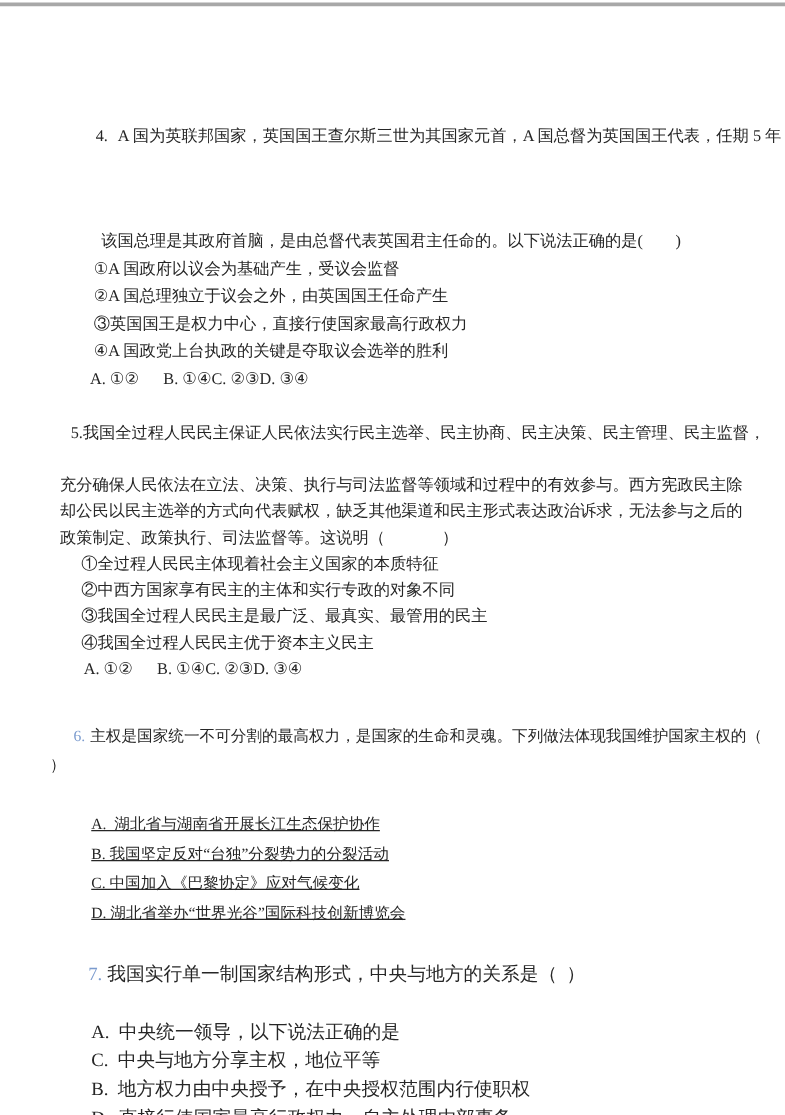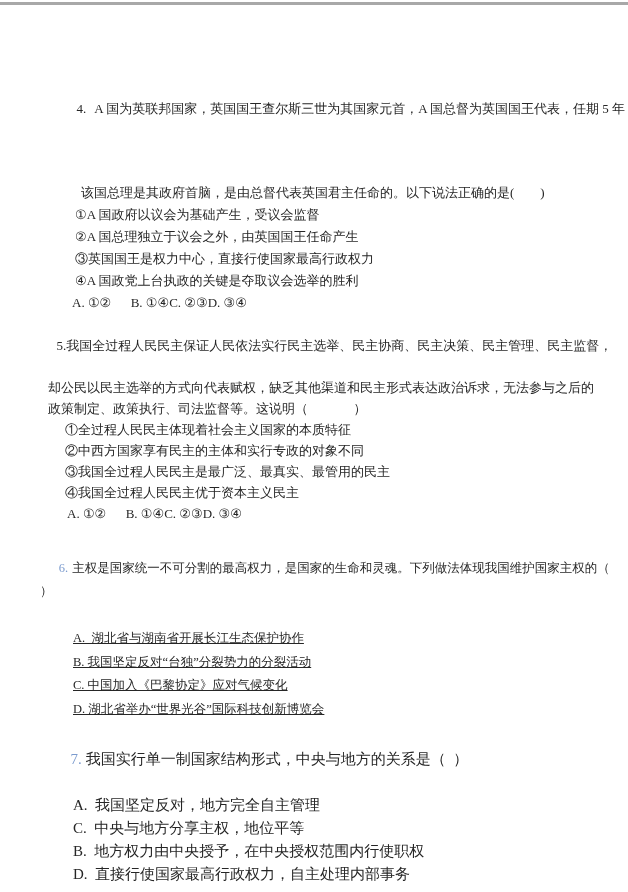--- a/index.html
+++ b/index.html
@@ -58,20 +58,21 @@
     <div class="line item">②A 国总理独立于议会之外，由英国国王任命产生</div>
     <div class="line item">③英国国王是权力中心，直接行使国家最高行政权力</div>
     <div class="line item">④A 国政党上台执政的关键是夺取议会选举的胜利</div>
     <div class="line answer">A. ①②      B. ①④C. ②③D. ③④</div>
   </section>
 
   <section class="q q5">
     <div class="line stem-first">
       <span class="qnum">5.</span><span>我国全过程人民民主保证人民依法实行民主选举、民主协商、民主决策、民主管理、民主监督，</span>
     </div>
+    <div class="line cont">充分确保人民依法在立法、决策、执行与司法监督等领域和过程中的有效参与。西方宪政民主除</div>
     <div class="line cont">却公民以民主选举的方式向代表赋权，缺乏其他渠道和民主形式表达政治诉求，无法参与之后的</div>
     <div class="line cont">政策制定、政策执行、司法监督等。这说明（              ）</div>
     <div class="line item">①全过程人民民主体现着社会主义国家的本质特征</div>
     <div class="line item">②中西方国家享有民主的主体和实行专政的对象不同</div>
     <div class="line item">③我国全过程人民民主是最广泛、最真实、最管用的民主</div>
     <div class="line item">④我国全过程人民民主优于资本主义民主</div>
     <div class="line answer">A. ①②      B. ①④C. ②③D. ③④</div>
   </section>
 
   <section class="q q6">
@@ -81,21 +82,21 @@
     <div class="line opt">A.  湖北省与湖南省开展长江生态保护协作</div>
     <div class="line opt">B. 我国坚定反对“台独”分裂势力的分裂活动</div>
     <div class="line opt">C. 中国加入《巴黎协定》应对气候变化</div>
     <div class="line opt">D. 湖北省举办“世界光谷”国际科技创新博览会</div>
   </section>
 
   <section class="q q7">
     <div class="line stem-first">
       <span class="qnum blue">7.</span><span>我国实行单一制国家结构形式，中央与地方的关系是（  ）</span>
     </div>
-    <div class="line opt">A.  我国坚定反对，地方完全自主管理</div>
+    <div class="line opt">A.  中央统一领导，以下说法正确的是</div>
     <div class="line opt">C.  中央与地方分享主权，地位平等</div>
     <div class="line opt">B.  地方权力由中央授予，在中央授权范围内行使职权</div>
     <div class="line opt">D.  直接行使国家最高行政权力，自主处理内部事务</div>
   </section>
 
   <section class="q q8">
     <div class="line stem-first">
       
     </div>
 

